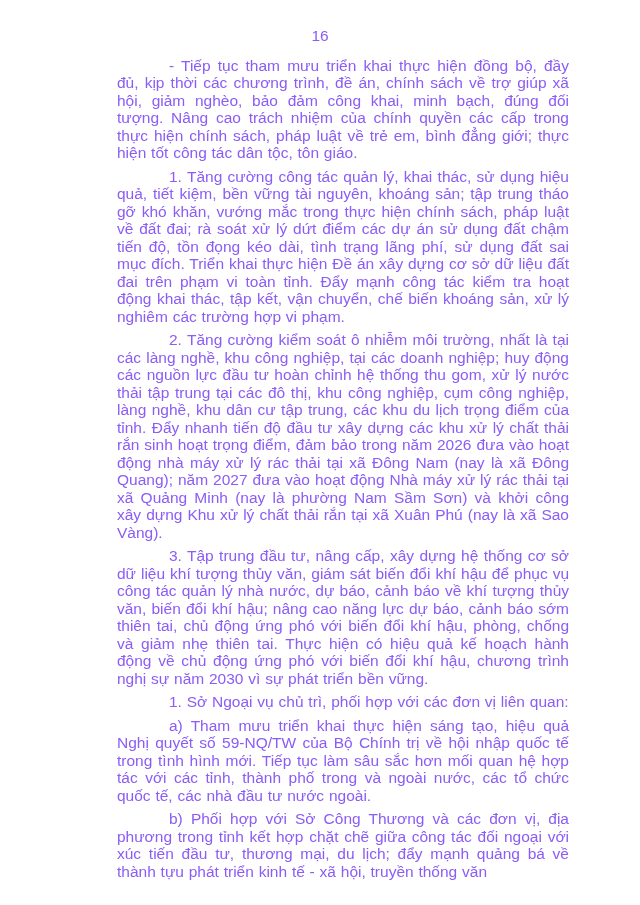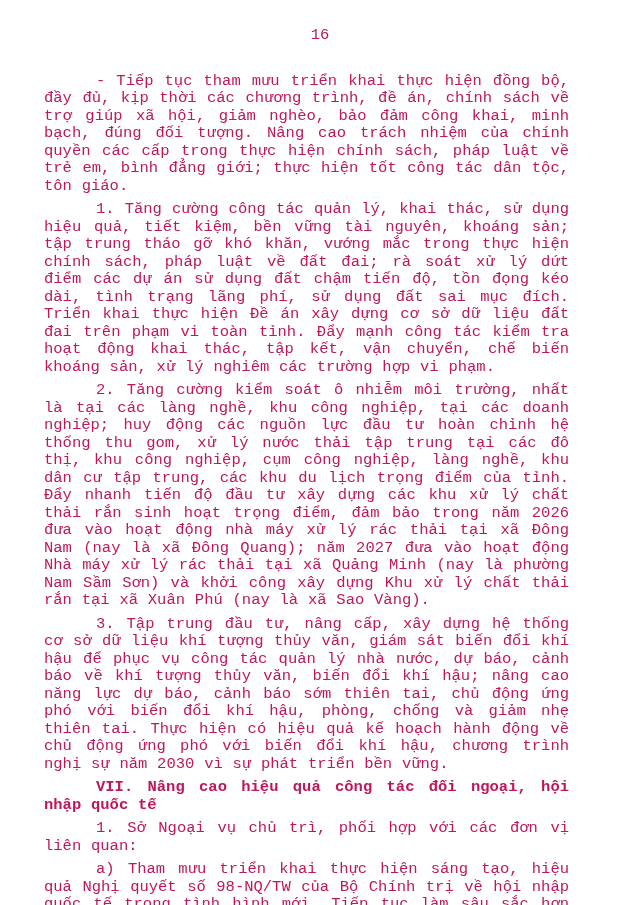--- a/index.html
+++ b/index.html
@@ -5,34 +5,34 @@
   html, body {
     margin: 0;
     padding: 0;
     background: #ffffff;
   }
   .page {
     position: relative;
     width: 640px;
     height: 905px;
     background: #ffffff;
-    color: #be185d;
-    font-family: Liberation Mono, monospace;
+    color: #8b5cf6;
+    font-family: Liberation Sans, sans-serif;
     font-size: 15.5px;
     line-height: 17.5px;
     overflow: hidden;
     box-sizing: border-box;
   }
   .page-number {
     padding-top: 27px;
     text-align: center;
   }
   .content {
-    margin-top: 28px;
-    padding-left: 44px;
+    margin-top: 12px;
+    padding-left: 117px;
     padding-right: 71px;
   }
   .para {
     margin: 6px 0 0 0;
     text-align: justify;
     text-indent: 52px;
     word-spacing: 0.5px;
   }
   .heading {
     font-weight: bold;
@@ -48,20 +48,20 @@
     <p class="para">- Tiếp tục tham mưu triển khai thực hiện đồng bộ, đầy đủ, kịp thời các chương trình, đề án, chính sách về trợ giúp xã hội, giảm nghèo, bảo đảm công khai, minh bạch, đúng đối tượng. Nâng cao trách nhiệm của chính quyền các cấp trong thực hiện chính sách, pháp luật về trẻ em, bình đẳng giới; thực hiện tốt công tác dân tộc, tôn giáo.</p>
 
 
 
     <p class="para">1. Tăng cường công tác quản lý, khai thác, sử dụng hiệu quả, tiết kiệm, bền vững tài nguyên, khoáng sản; tập trung tháo gỡ khó khăn, vướng mắc trong thực hiện chính sách, pháp luật về đất đai; rà soát xử lý dứt điểm các dự án sử dụng đất chậm tiến độ, tồn đọng kéo dài, tình trạng lãng phí, sử dụng đất sai mục đích. Triển khai thực hiện Đề án xây dựng cơ sở dữ liệu đất đai trên phạm vi toàn tỉnh. Đẩy mạnh công tác kiểm tra hoạt động khai thác, tập kết, vận chuyển, chế biến khoáng sản, xử lý nghiêm các trường hợp vi phạm.</p>
 
     <p class="para">2. Tăng cường kiểm soát ô nhiễm môi trường, nhất là tại các làng nghề, khu công nghiệp, tại các doanh nghiệp; huy động các nguồn lực đầu tư hoàn chỉnh hệ thống thu gom, xử lý nước thải tập trung tại các đô thị, khu công nghiệp, cụm công nghiệp, làng nghề, khu dân cư tập trung, các khu du lịch trọng điểm của tỉnh. Đẩy nhanh tiến độ đầu tư xây dựng các khu xử lý chất thải rắn sinh hoạt trọng điểm, đảm bảo trong năm 2026 đưa vào hoạt động nhà máy xử lý rác thải tại xã Đông Nam (nay là xã Đông Quang); năm 2027 đưa vào hoạt động Nhà máy xử lý rác thải tại xã Quảng Minh (nay là phường Nam Sầm Sơn) và khởi công xây dựng Khu xử lý chất thải rắn tại xã Xuân Phú (nay là xã Sao Vàng).</p>
 
     <p class="para">3. Tập trung đầu tư, nâng cấp, xây dựng hệ thống cơ sở dữ liệu khí tượng thủy văn, giám sát biến đổi khí hậu để phục vụ công tác quản lý nhà nước, dự báo, cảnh báo về khí tượng thủy văn, biến đổi khí hậu; nâng cao năng lực dự báo, cảnh báo sớm thiên tai, chủ động ứng phó với biến đổi khí hậu, phòng, chống và giảm nhẹ thiên tai. Thực hiện có hiệu quả kế hoạch hành động về chủ động ứng phó với biến đổi khí hậu, chương trình nghị sự năm 2030 vì sự phát triển bền vững.</p>
 
-    <p class="para heading">VII. Nâng cao hiệu quả công tác đối ngoại, hội nhập quốc tế</p>
 
     <p class="para">1. Sở Ngoại vụ chủ trì, phối hợp với các đơn vị liên quan:</p>
 
-    <p class="para">a) Tham mưu triển khai thực hiện sáng tạo, hiệu quả Nghị quyết số 98-NQ/TW của Bộ Chính trị về hội nhập quốc tế trong tình hình mới. Tiếp tục làm sâu sắc hơn mối quan hệ hợp tác với các tỉnh, thành phố trong và ngoài nước, các tổ chức quốc tế, các nhà đầu tư nước ngoài.</p>
+    <p class="para">a) Tham mưu triển khai thực hiện sáng tạo, hiệu quả Nghị quyết số 59-NQ/TW của Bộ Chính trị về hội nhập quốc tế trong tình hình mới. Tiếp tục làm sâu sắc hơn mối quan hệ hợp tác với các tỉnh, thành phố trong và ngoài nước, các tổ chức quốc tế, các nhà đầu tư nước ngoài.</p>
 
+    <p class="para">b) Phối hợp với Sở Công Thương và các đơn vị, địa phương trong tỉnh kết hợp chặt chẽ giữa công tác đối ngoại với xúc tiến đầu tư, thương mại, du lịch; đẩy mạnh quảng bá về thành tựu phát triển kinh tế - xã hội, truyền thống văn</p>
   </div>
 </div>
 
 </body></html>

